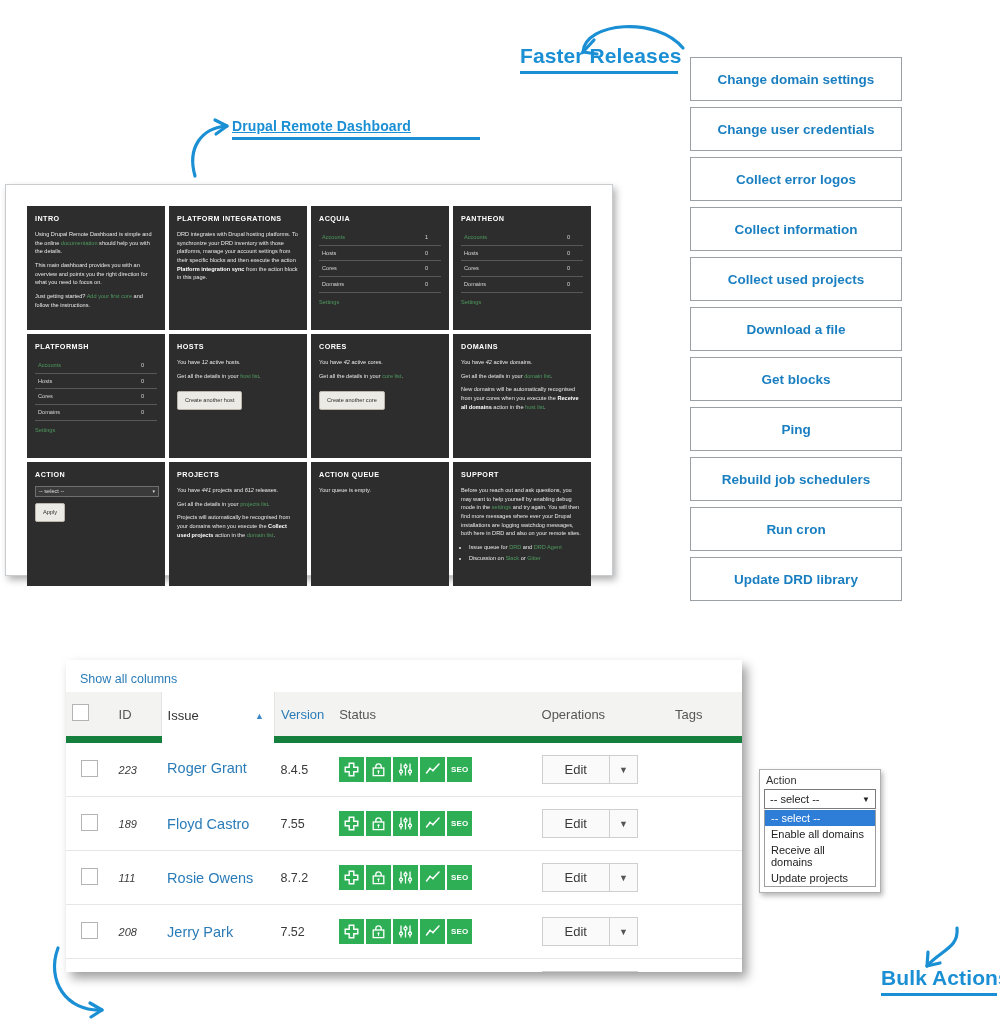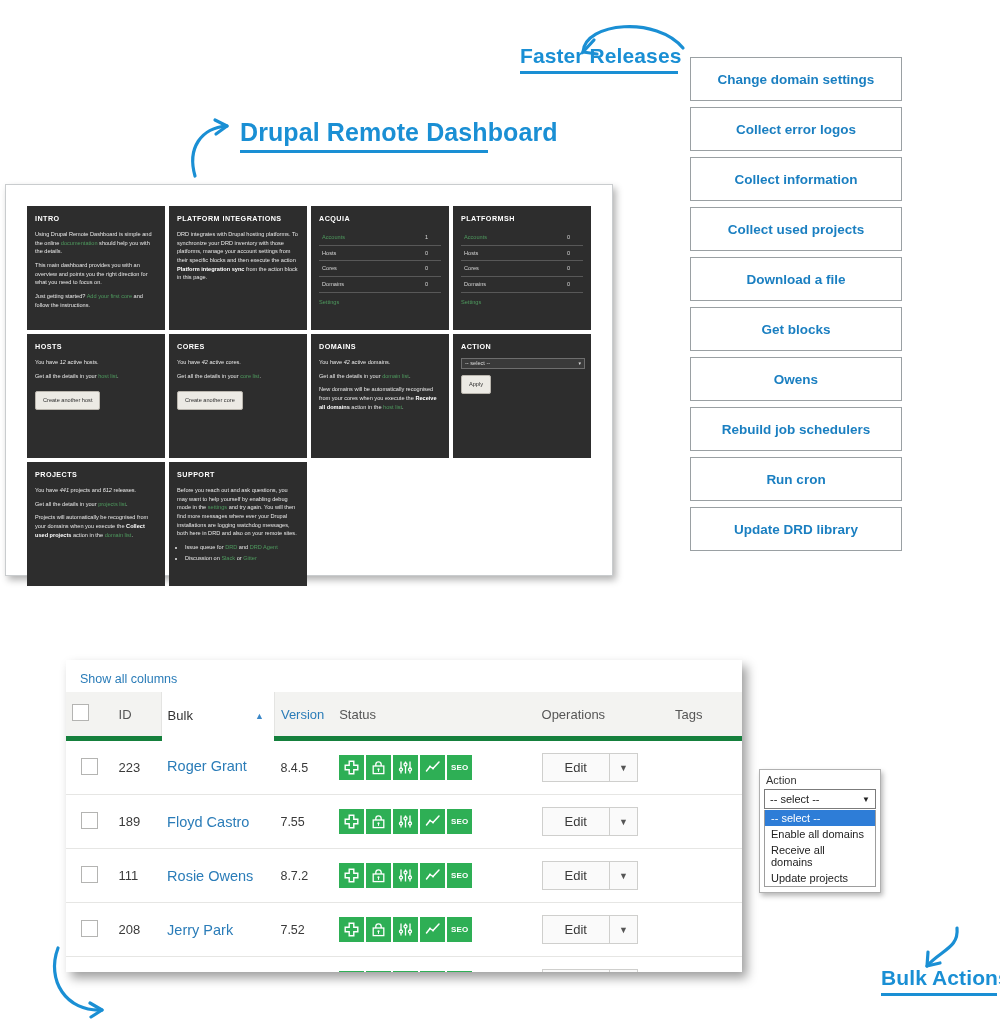--- a/index.html
+++ b/index.html
@@ -32,21 +32,21 @@
     background: #1a8fd4;
     margin-top: 3px;
   }
   .annot-arrow { position: absolute; }
   .annot-arrow svg { display: block; overflow: visible; }
 
   #annot-faster { left: 520px; top: 44px; font-size: 21px; }
   #annot-faster .annot-rule { width: 158px; }
   #arrow-faster { left: 575px; top: 14px; }
 
-  #annot-drd { left: 240px; top: 118px; font-size: 25px; }
+  #annot-drd { left: 232px; top: 118px; font-size: 14px; text-decoration: underline; }
   #annot-drd .annot-rule { width: 248px; }
   #arrow-drd { left: 191px; top: 120px; }
 
   #annot-secure { left: 107px; top: 992px; font-size: 21px; }
   #annot-secure .annot-rule { width: 295px; }
   #arrow-secure { left: 52px; top: 946px; }
 
   #annot-bulk { left: 881px; top: 966px; font-size: 21px; }
   #annot-bulk .annot-rule { width: 116px; }
   #arrow-bulk { left: 905px; top: 926px; }
@@ -175,21 +175,21 @@
     cursor: pointer;
   }
   table.dt { width: 100%; border-collapse: collapse; table-layout: fixed; }
   table.dt thead th {
     background: #f3f3f1;
     font-size: 13px;
     font-weight: normal;
     color: #565656;
     text-align: left;
     padding: 12px 6px 12px 6px;
-    border-bottom: 5px solid #15803d;
+    border-bottom: 7px solid #15803d;
     box-sizing: border-box;
   }
   table.dt thead th.sorted {
     background: #ffffff;
     color: #333;
     border-left: 1px solid #e4e4e2;
     border-right: 1px solid #e4e4e2;
     border-bottom: none;
     position: relative;
   }
@@ -214,21 +214,21 @@
 
   .cb {
     width: 17px; height: 17px;
     border: 1px solid #b4b4b2;
     background: #fff;
     display: inline-block;
     box-sizing: border-box;
     cursor: pointer;
   }
   .core-link { color: #2a7cb8; font-size: 14.5px; cursor: pointer; }
-  .idnum { color: #3a3a3a; font-size: 13px; }
+  .idnum { color: #3a3a3a; font-size: 11px; font-style: italic; }
   .vernum { color: #3a3a3a; font-size: 12.5px; }
 
   .status-icons { display: flex; gap: 2px; }
   .sicon {
     width: 25px; height: 25px;
     background: #2eaf55;
     display: flex; align-items: center; justify-content: center;
     cursor: pointer;
   }
   .sicon svg { display: block; }
@@ -334,20 +334,40 @@
             <span class="sk">Cores</span>
             <span class="sv">0</span>
           </div>
         <div class="stat-row">
             <span class="sk">Domains</span>
             <span class="sv">0</span>
           </div>
         <span class="stat-settings">Settings</span>
       </div>
 
+      <div class="dblock">
+        <h3>PANTHEON</h3>
+        <div class="stat-row accent">
+            <span class="sk">Accounts</span>
+            <span class="sv">0</span>
+          </div>
+        <div class="stat-row">
+            <span class="sk">Hosts</span>
+            <span class="sv">0</span>
+          </div>
+        <div class="stat-row">
+            <span class="sk">Cores</span>
+            <span class="sv">0</span>
+          </div>
+        <div class="stat-row">
+            <span class="sk">Domains</span>
+            <span class="sv">0</span>
+          </div>
+        <span class="stat-settings">Settings</span>
+      </div>
 
       <div class="dblock">
         <h3>PLATFORMSH</h3>
         <div class="stat-row accent">
             <span class="sk">Accounts</span>
             <span class="sv">0</span>
           </div>
         <div class="stat-row">
             <span class="sk">Hosts</span>
             <span class="sv">0</span>
@@ -393,57 +413,62 @@
         <span class="dbtn">Apply</span>
       </div>
 
       <div class="dblock">
         <h3>PROJECTS</h3>
         <p><span>You have </span><em>441</em><span> projects and </span><em>612</em><span> releases.</span></p>
         <p><span>Get all the details in your </span><span class="lnk">projects list</span><span>.</span></p>
         <p><span>Projects will automatically be recognised from your domains when you execute the </span><b>Collect used projects</b><span> action in the </span><span class="lnk">domain list</span><span>.</span></p>
       </div>
 
+      <div class="dblock">
+        <h3>ACTION QUEUE</h3>
+        <p>Your queue is empty.</p>
+      </div>
 
       <div class="dblock">
         <h3>SUPPORT</h3>
         <p><span>Before you reach out and ask questions, you may want to help yourself by enabling debug mode in the </span><span class="lnk">settings</span><span> and try again. You will then find more messages where ever your Drupal installations are logging watchdog messages, both here in DRD and also on your remote sites.</span></p>
         <ul>
           <li><span>Issue queue for </span><span class="lnk">DRD</span><span> and </span><span class="lnk">DRD Agent</span></li>
           <li><span>Discussion on </span><span class="lnk">Slack</span><span> or </span><span class="lnk">Gitter</span></li>
         </ul>
       </div>
 
     </div>
   </div>
 
   <div id="action-list">
     <div class="act-btn">Change domain settings</div>
+    <div class="act-btn">Change user credentials</div>
     <div class="act-btn">Collect error logos</div>
     <div class="act-btn">Collect information</div>
     <div class="act-btn">Collect used projects</div>
     <div class="act-btn">Download a file</div>
     <div class="act-btn">Get blocks</div>
-    <div class="act-btn">Owens</div>
+    <div class="act-btn">Ping</div>
     <div class="act-btn">Rebuild job schedulers</div>
     <div class="act-btn">Run cron</div>
     <div class="act-btn">Update DRD library</div>
   </div>
 
   <div id="table-card">
     <span id="show-all-columns">Show all columns</span>
     <table class="dt">
       <thead>
         <tr>
           <th class="col-cb">
             <span class="cb"></span>
           </th>
           <th class="col-id">ID</th>
           <th class="col-core sorted">
-            <span>Bulk</span>
+            <span>Issue</span>
             <span class="sort-caret">▲</span>
           </th>
           <th class="col-ver linked">Version</th>
           <th class="col-status">Status</th>
           <th class="col-ops">Operations</th>
           <th class="col-tags">Tags</th>
         </tr>
       </thead>
       <tbody id="table-body">
           <tr>

